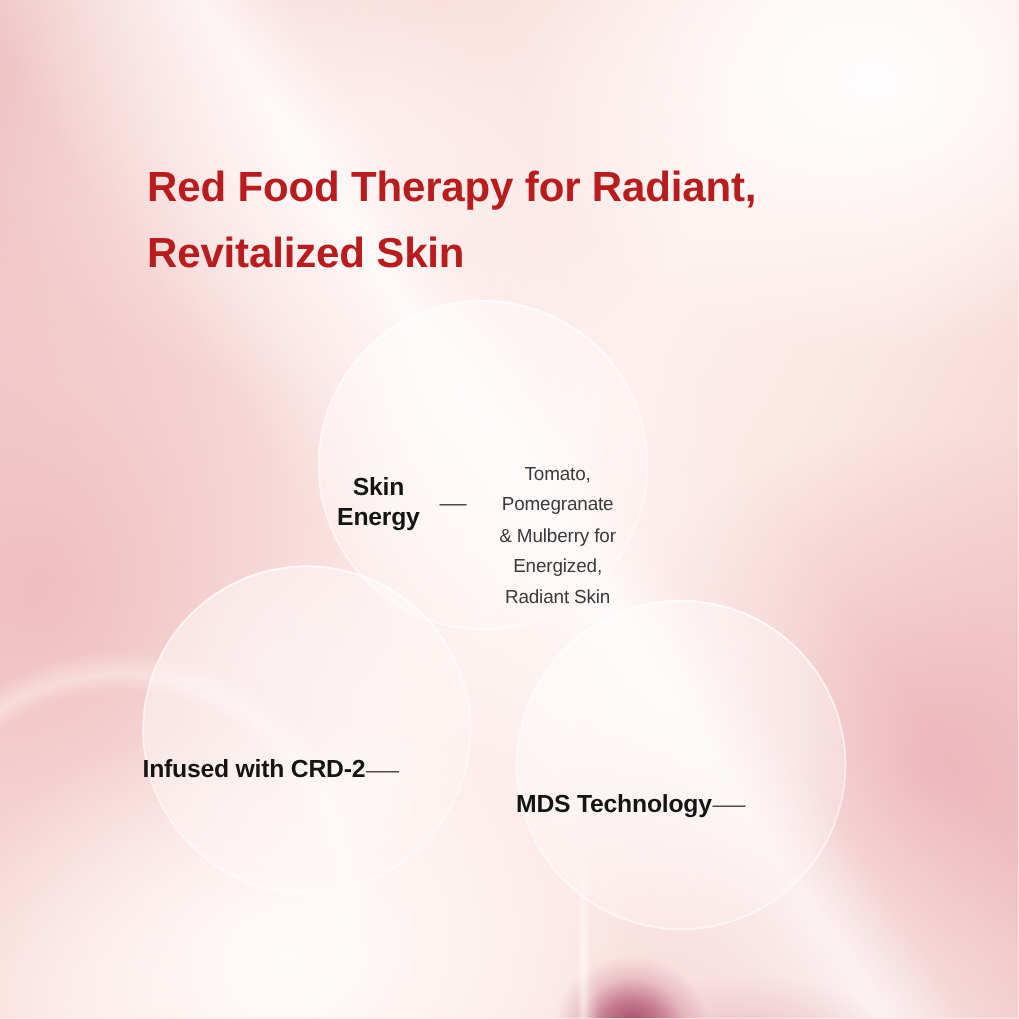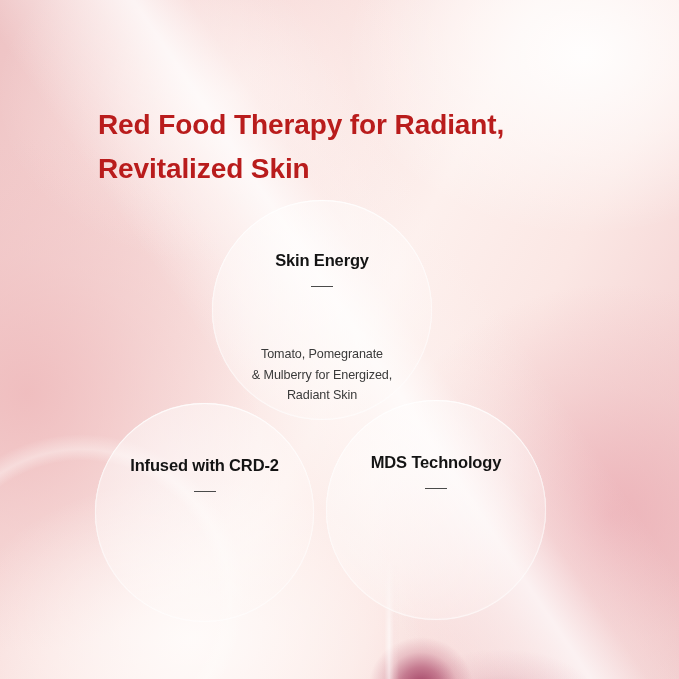--- a/index.html
+++ b/index.html
@@ -148,21 +148,21 @@
     letter-spacing: -0.1px;
     color: #b91c1c;
     white-space: pre-line;
   }
 
   
   .circle {
     position: absolute;
     border-radius: 50%;
     display: flex;
-    flex-direction: column;
+    flex-direction: row;
     align-items: center;
     text-align: center;
     background:
       radial-gradient(circle at 38% 30%,
         rgba(255,255,255,0.58) 0%,
         rgba(255,252,251,0.46) 48%,
         rgba(255,248,246,0.30) 74%,
         rgba(255,246,244,0.16) 100%);
     box-shadow:
       inset 0 1px 1px rgba(255,255,255,0.80),
@@ -183,30 +183,30 @@
     left: 212px;
     top: 200px;
     width: 220px;
     height: 220px;
     padding-top: 50px;
     box-sizing: border-box;
   }
 
   #circle-crd2 {
     left: 95px;
-    top: 403px;
+    top: 377px;
     width: 219px;
     height: 219px;
     padding-top: 52px;
     box-sizing: border-box;
     text-align: right;
   }
 
   #circle-mds {
-    left: 326px;
+    left: 344px;
     top: 400px;
     width: 220px;
     height: 220px;
     padding-top: 52px;
     box-sizing: border-box;
   }
 
   .circle-title {
     font-size: 16.5px;
     font-weight: 700;

